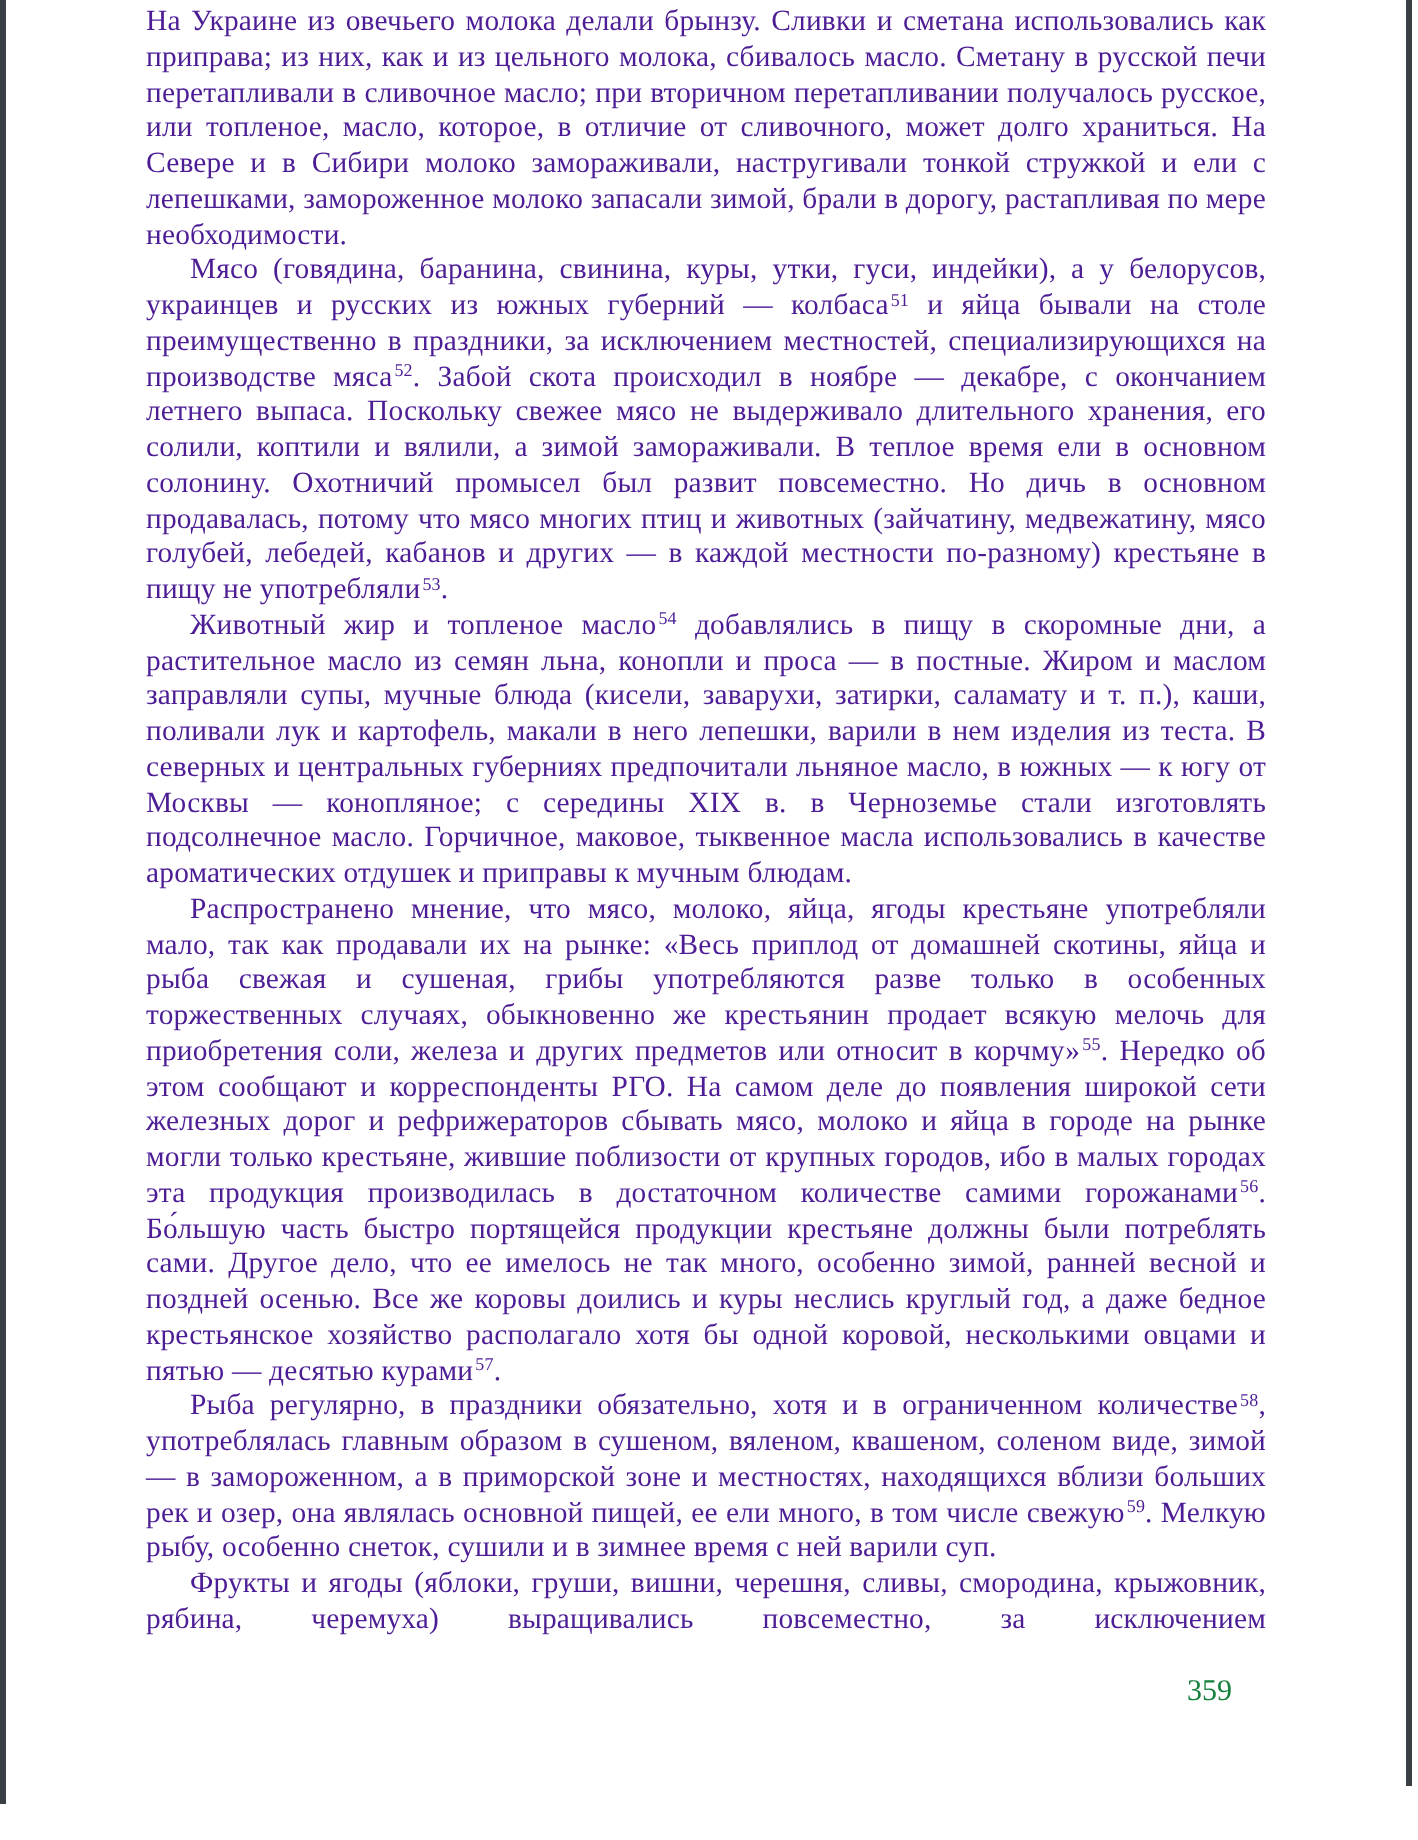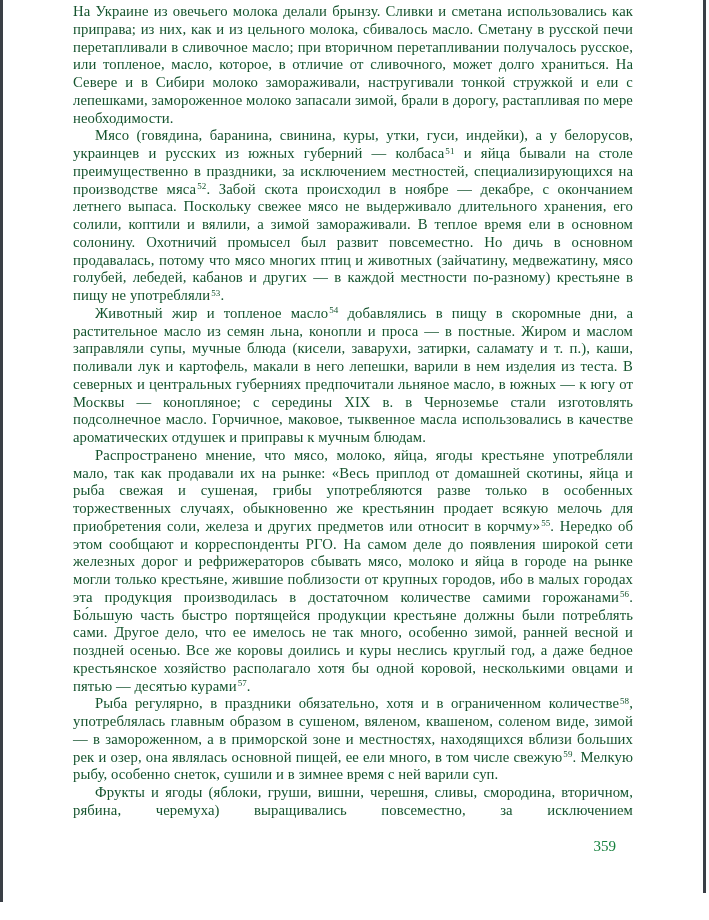--- a/index.html
+++ b/index.html
@@ -31,21 +31,21 @@
     height: 893px;
     background: #3a3f46;
   }
   .text-block {
     position: absolute;
     left: 73px;
     top: 3px;
     width: 560px;
     font-size: 14.7px;
     line-height: 17.75px;
-    color: #14532d;
+    color: #4c1d95;
     text-align: justify;
     letter-spacing: 0.1px;
   }
   .text-block p {
     margin: 0;
     padding: 0;
   }
   .text-block p.indent {
     text-indent: 22px;
   }
@@ -76,17 +76,17 @@
 <div class="canvas">
   <div class="edge-left"></div>
   <div class="edge-right"></div>
 
   <div class="text-block" id="text-block">
       <p class="">На Украине из овечьего молока делали брынзу. Сливки и сметана использовались как приправа; из них, как и из цельного молока, сбивалось масло. Сметану в рус­ской печи перетапливали в сливочное масло; при вторичном перетапливании по­лучалось русское, или топленое, масло, которое, в отличие от сливочного, может долго храниться. На Севере и в Сибири молоко замораживали, настругивали тон­кой стружкой и ели с лепешками, замороженное молоко запасали зимой, брали в дорогу, растапливая по мере необходимости.</p>
       <p class="indent">Мясо (говядина, баранина, свинина, куры, утки, гуси, индейки), а у белору­сов, украинцев и русских из южных губерний — колбаса<sup>51</sup> и яйца бывали на столе преимущественно в праздники, за исключением местностей, специализиру­ющихся на производстве мяса<sup>52</sup>. Забой скота происходил в ноябре — декабре, с окончанием летнего выпаса. Поскольку свежее мясо не выдерживало длитель­ного хранения, его солили, коптили и вялили, а зимой замораживали. В теплое время ели в основном солонину. Охотничий промысел был развит повсеместно. Но дичь в основном продавалась, потому что мясо многих птиц и животных (зайчатину, медвежатину, мясо голубей, лебедей, кабанов и других — в каждой местности по-разному) крестьяне в пищу не употребляли<sup>53</sup>.</p>
       <p class="indent">Животный жир и топленое масло<sup>54</sup> добавлялись в пищу в скоромные дни, а растительное масло из семян льна, конопли и проса — в постные. Жиром и мас­лом заправляли супы, мучные блюда (кисели, заварухи, затирки, саламату и т. п.), каши, поливали лук и картофель, макали в него лепешки, варили в нем изделия из теста. В северных и центральных губерниях предпочитали льняное масло, в южных — к югу от Москвы — конопляное; с середины XIX в. в Черноземье стали изготовлять подсолнечное масло. Горчичное, маковое, тыквенное масла ис­пользовались в качестве ароматических отдушек и приправы к мучным блюдам.</p>
       <p class="indent">Распространено мнение, что мясо, молоко, яйца, ягоды крестьяне употре­бляли мало, так как продавали их на рынке: «Весь приплод от домашней скотины, яйца и рыба свежая и сушеная, грибы употребляются разве только в особенных торжественных случаях, обыкновенно же крестьянин продает всякую мелочь для приобретения соли, железа и других предметов или относит в корчму»<sup>55</sup>. Нередко об этом сообщают и корреспонденты РГО. На самом деле до появления широкой сети железных дорог и рефрижераторов сбывать мясо, молоко и яйца в городе на рынке могли только крестьяне, жившие поблизости от крупных городов, ибо в малых городах эта продукция производилась в достаточном количестве самими горожанами<sup>56</sup>. Бо́льшую часть быстро портящейся продукции крестьяне должны были потреблять сами. Другое дело, что ее имелось не так много, особенно зимой, ранней весной и поздней осенью. Все же коровы доились и куры неслись круглый год, а даже бедное крестьянское хозяйство располагало хотя бы одной коровой, несколькими овцами и пятью — десятью курами<sup>57</sup>.</p>
       <p class="indent">Рыба регулярно, в праздники обязательно, хотя и в ограниченном количе­стве<sup>58</sup>, употреблялась главным образом в сушеном, вяленом, квашеном, соленом виде, зимой — в замороженном, а в приморской зоне и местностях, находящихся вблизи больших рек и озер, она являлась основной пищей, ее ели много, в том числе свежую<sup>59</sup>. Мелкую рыбу, особенно снеток, сушили и в зимнее время с ней варили суп.</p>
-      <p class="indent fill">Фрукты и ягоды (яблоки, груши, вишни, черешня, сливы, смородина, вторичном, рябина, черемуха) выращивались повсеместно, за исключением</p>
+      <p class="indent fill">Фрукты и ягоды (яблоки, груши, вишни, черешня, сливы, смородина, крыжовник, рябина, черемуха) выращивались повсеместно, за исключением</p>
     </div>
 
   <div class="page-number">359</div>
 </div>
 
 </body></html>

